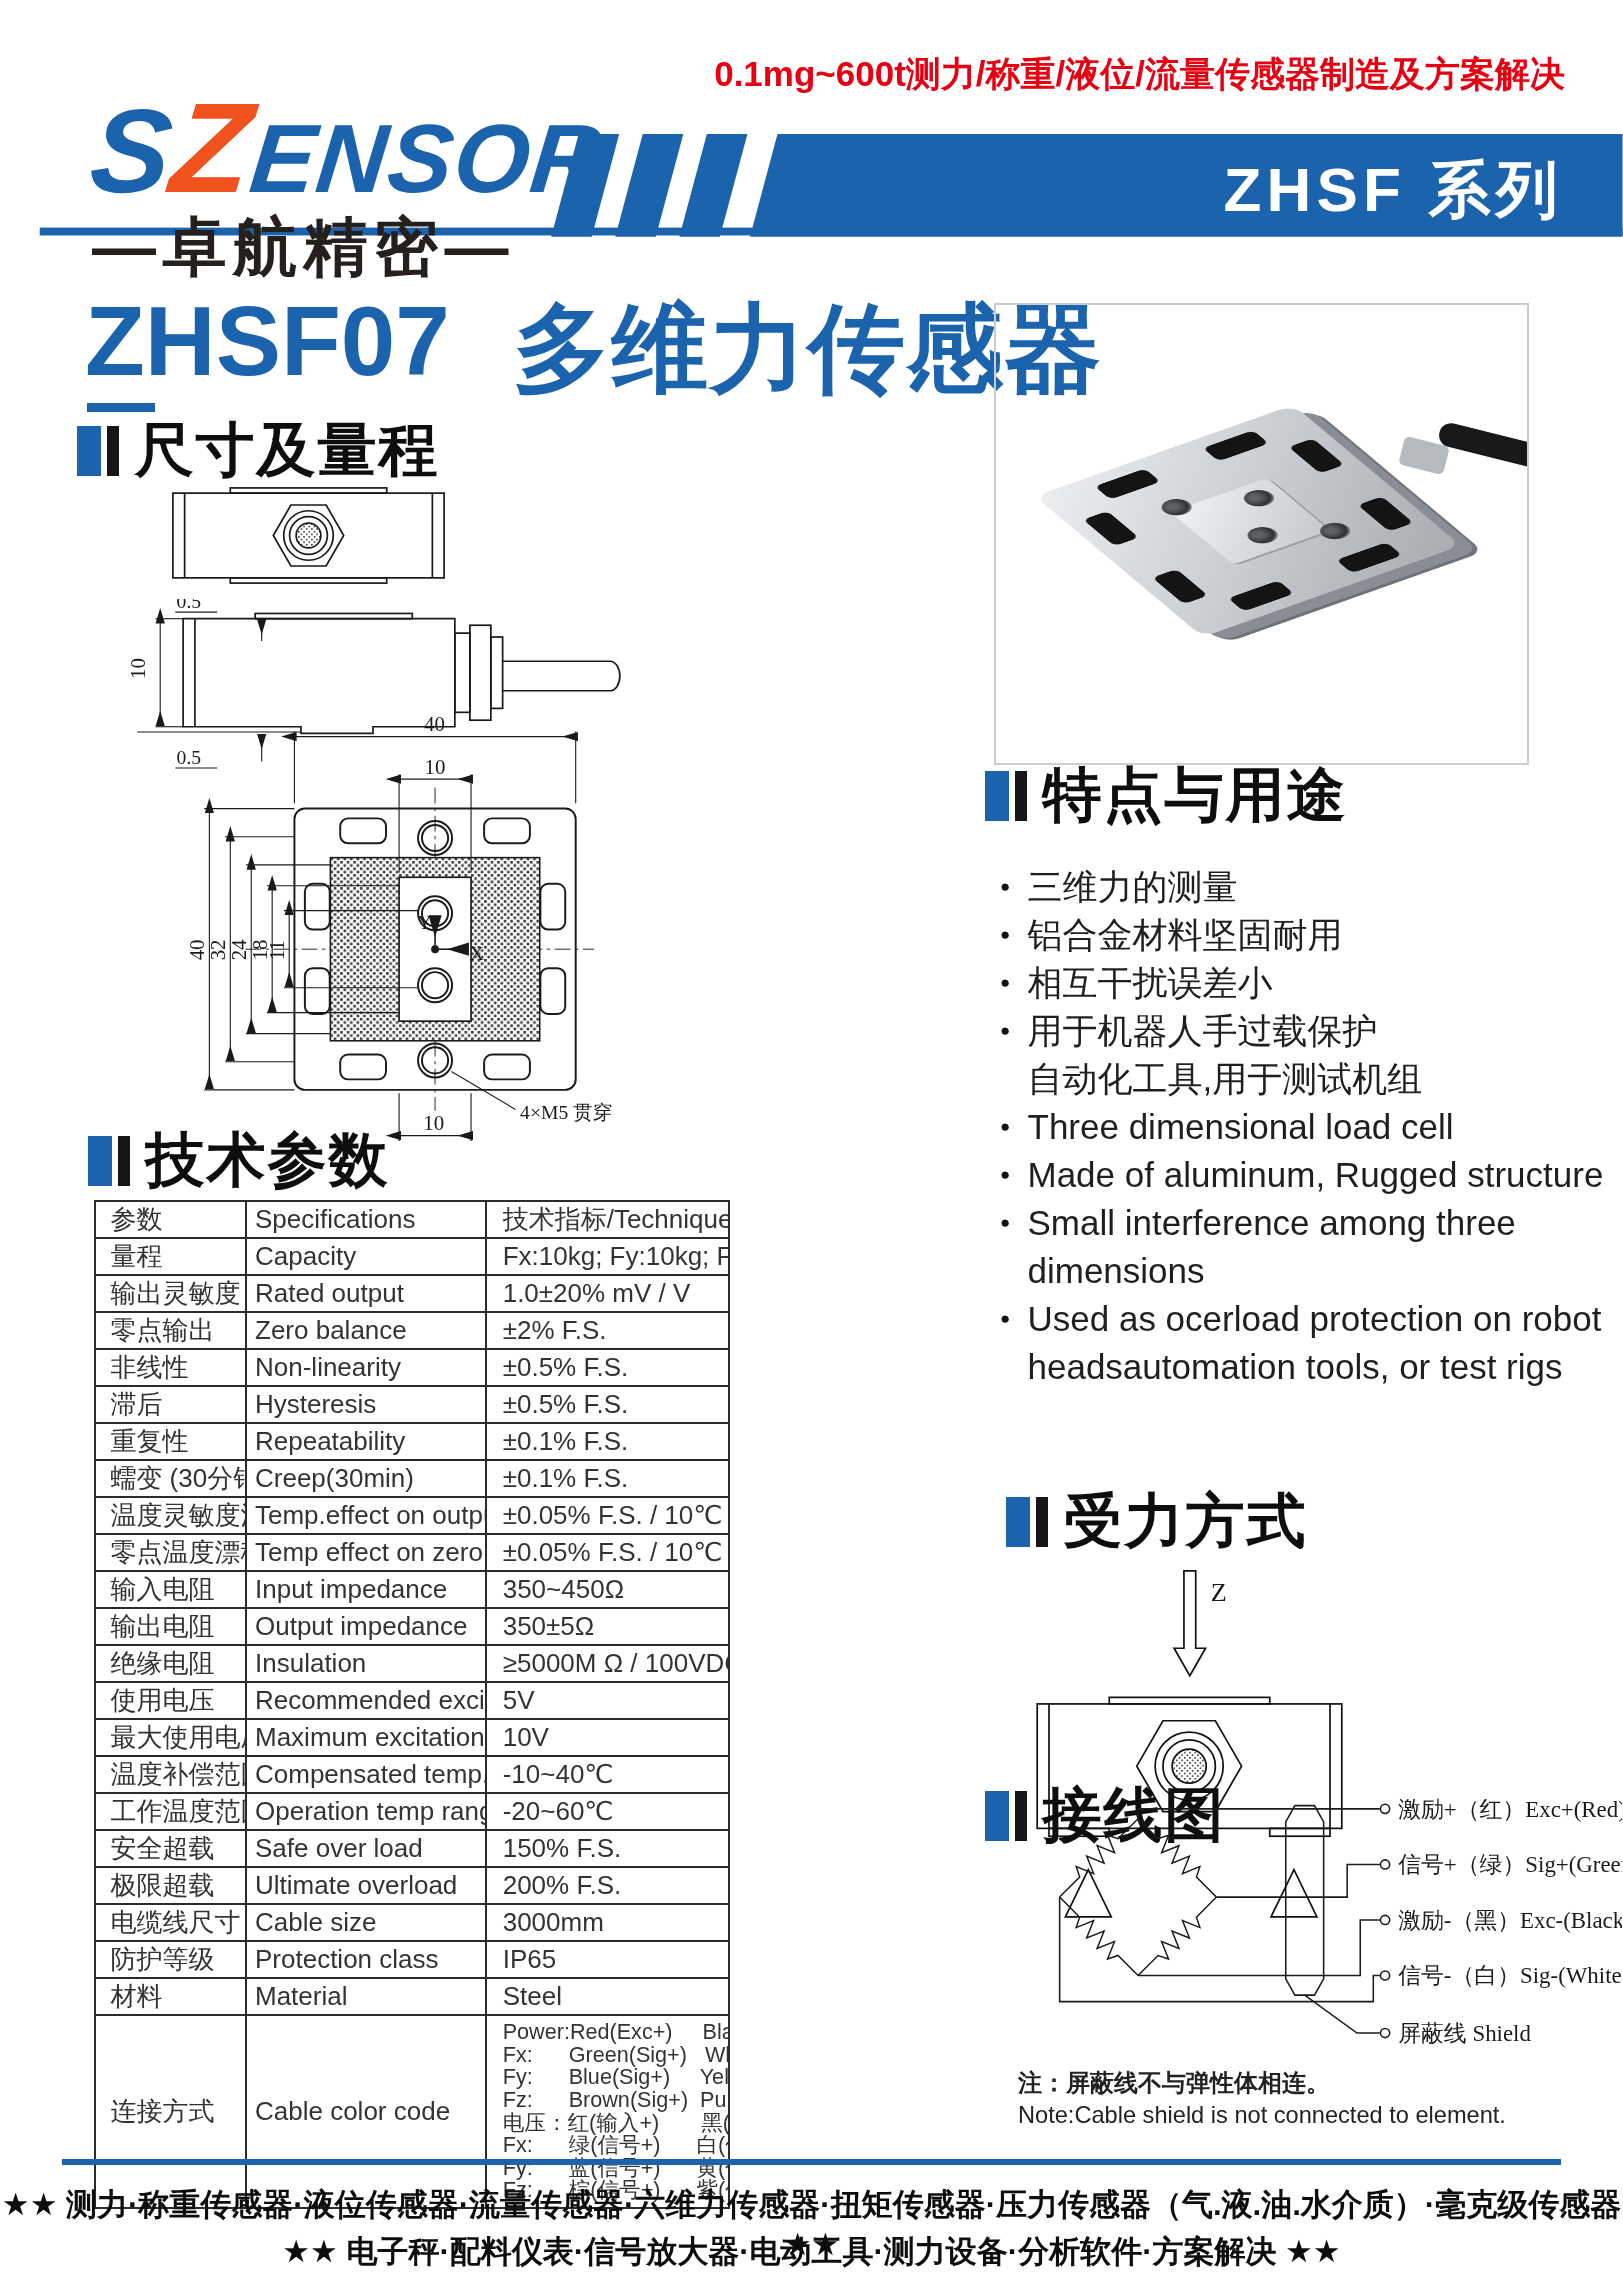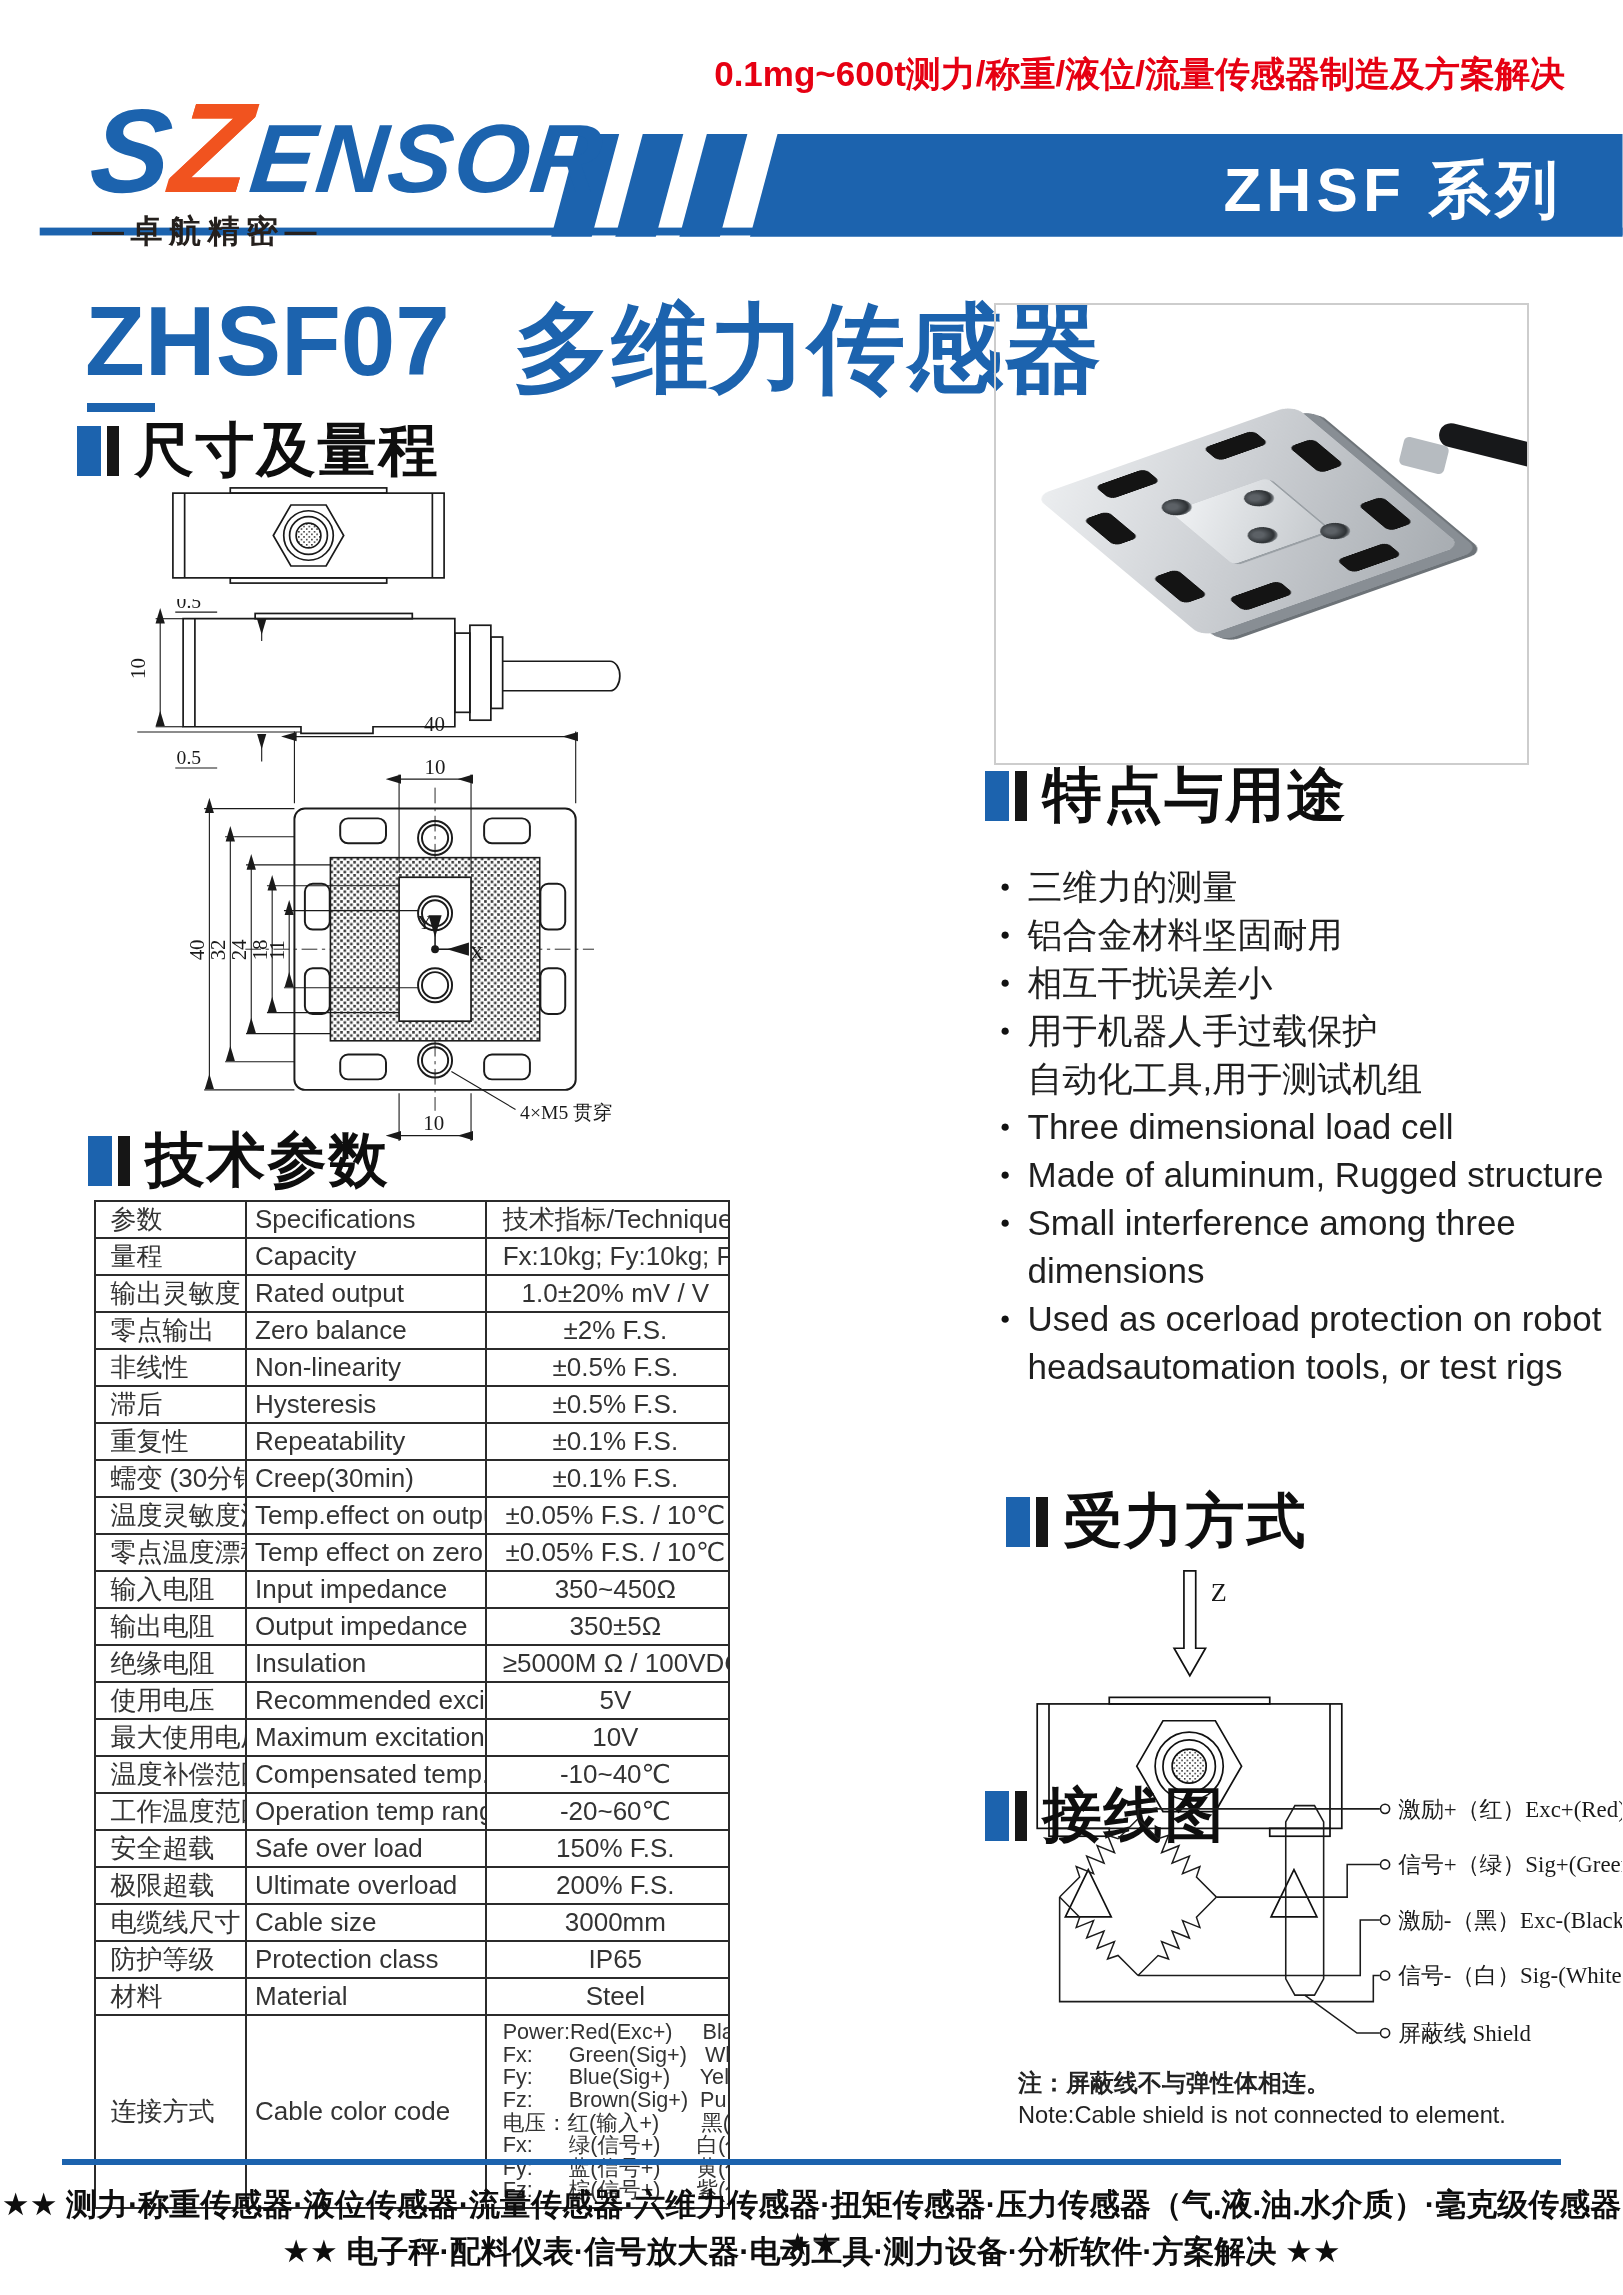--- a/index.html
+++ b/index.html
@@ -6,21 +6,21 @@
   .page{position:relative;width:1623px;height:2295px;background:#ffffff;overflow:hidden;
         font-family:"Liberation Sans","DejaVu Sans",sans-serif;color:#111;}
   .abs{position:absolute;}
   
   .brand{left:92px;top:84px;line-height:1;}
   .brand .row1{font-style:italic;font-weight:900;letter-spacing:1.3px;transform:skewX(-6deg);}
   .brand .s{font-size:119px;color:#1c63ae;}
   .brand .z{font-size:128px;color:#f1531f;background:linear-gradient(#f7941d,#e60012);
             -webkit-background-clip:text;background-clip:text;}
   .brand .ensor{font-size:97px;color:#1c63ae;}
-  .brand .row2{margin-top:2.6px;font-size:32px;font-weight:900;color:#25201d;letter-spacing:6.5px;}
+  .brand .row2{margin-top:2.6px;font-size:64px;font-weight:900;color:#25201d;letter-spacing:6.5px;}
   .tagline{right:58px;top:51px;font-size:35px;font-weight:900;color:#e60012;}
   .series{right:60px;top:148px;font-size:62px;font-weight:900;color:#ffffff;letter-spacing:5.2px;}
   .bandsvg{left:0;top:0;}
   
   .title{left:85px;top:285px;display:flex;gap:63px;font-weight:900;color:#1c63ae;}
   .title .model{font-size:98px;}
   .title .name{font-size:97px;letter-spacing:1.3px;}
   .title-underline{left:87px;top:403px;width:68px;height:8.5px;background:#1c63ae;}
   
   .sec{display:flex;align-items:center;}
@@ -28,21 +28,21 @@
   .sec .b2{width:11.8px;height:50px;background:#161616;margin-left:6.5px;}
   .sec .t{margin-left:15.7px;font-size:59px;font-weight:900;color:#0e0e0e;letter-spacing:2px;}
   
   svg text{font-family:"Liberation Serif","DejaVu Serif",serif;fill:#1a1a1a;}
   
   .spec{left:94px;top:1200px;}
   .spec table{border-collapse:collapse;table-layout:fixed;width:634px;}
   .spec td{border:2px solid #2b2b2b;font-size:26px;color:#333;padding:0 0 0 14.4px;height:33px;
            overflow:hidden;white-space:nowrap;}
   .spec td.c2{padding-left:8px;}
-  .spec td.c3{padding-left:15.7px;text-align:center;}
+  .spec td.c3{padding-left:15.7px;}
   .spec tr.tall td{height:auto;vertical-align:middle;}
   .cable-lines{padding:5.2px 0;}
   .cable-line{font-size:21.6px;line-height:22.6px;white-space:pre;color:#333;}
   
   .photo-box{left:994px;top:303px;width:531px;height:458px;border:2px solid #cdcdcd;overflow:hidden;}
   .plate{position:absolute;left:98px;top:62px;width:308px;height:308px;border-radius:17px;
          transform:rotateX(57deg) rotateZ(-33deg);
          background:linear-gradient(135deg,#eceef0 0%,#cdd0d4 45%,#a7acb1 100%);
          box-shadow:10.5px 17px 0 #888e94,13px 22px 0 #6d7378;}
   .slot{position:absolute;background:#141414;border-radius:7.9px;}

